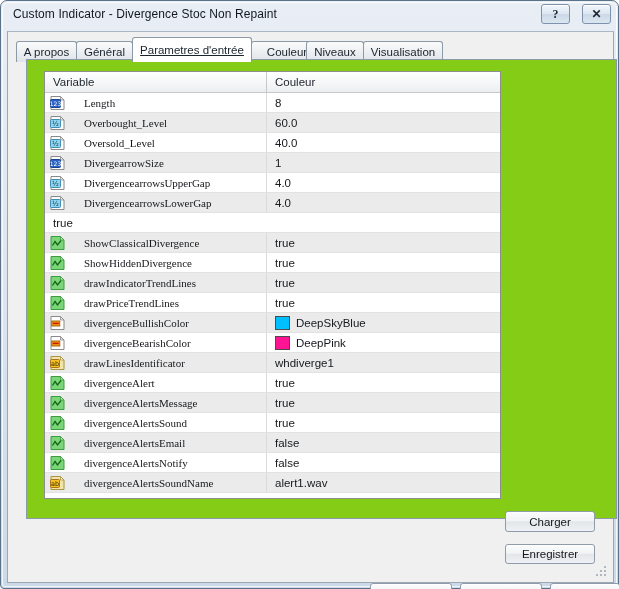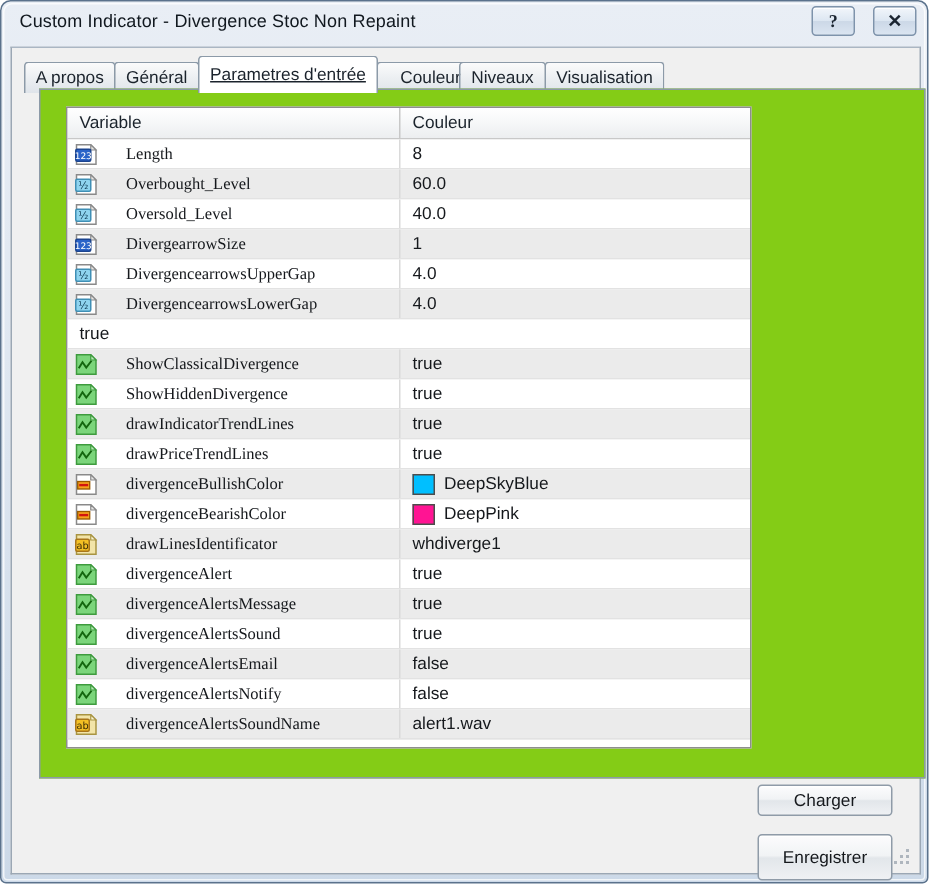--- a/index.html
+++ b/index.html
@@ -202,31 +202,30 @@
   .btn {
     box-sizing: border-box;
     border: 1px solid #8f9ba8;
     border-radius: 3px;
     background: linear-gradient(to bottom, #fcfcfd 0%, #f1f3f5 46%, #e2e6ea 52%, #eff1f4 100%);
     font-size: 11.5px;
     color: #15181c;
     display: flex; align-items: center; justify-content: center;
     box-shadow: inset 0 1px 0 rgba(255,255,255,0.85);
     white-space: nowrap;
-    margin-top: 12px;
   }
   #btn-charger {
     position: absolute;
     left: 497px; top: 479px;
     width: 90px; height: 21px;
   }
   #btn-enregistrer {
     position: absolute;
     left: 497px; top: 512px;
-    width: 90px; height: 31px;
+    width: 90px; height: 20px;
   }
   #btn-ok {
     position: absolute;
     left: 362px; top: 551px;
     width: 82px; height: 21px;
   }
   #btn-annuler {
     position: absolute;
     left: 452px; top: 551px;
     width: 82px; height: 21px;

